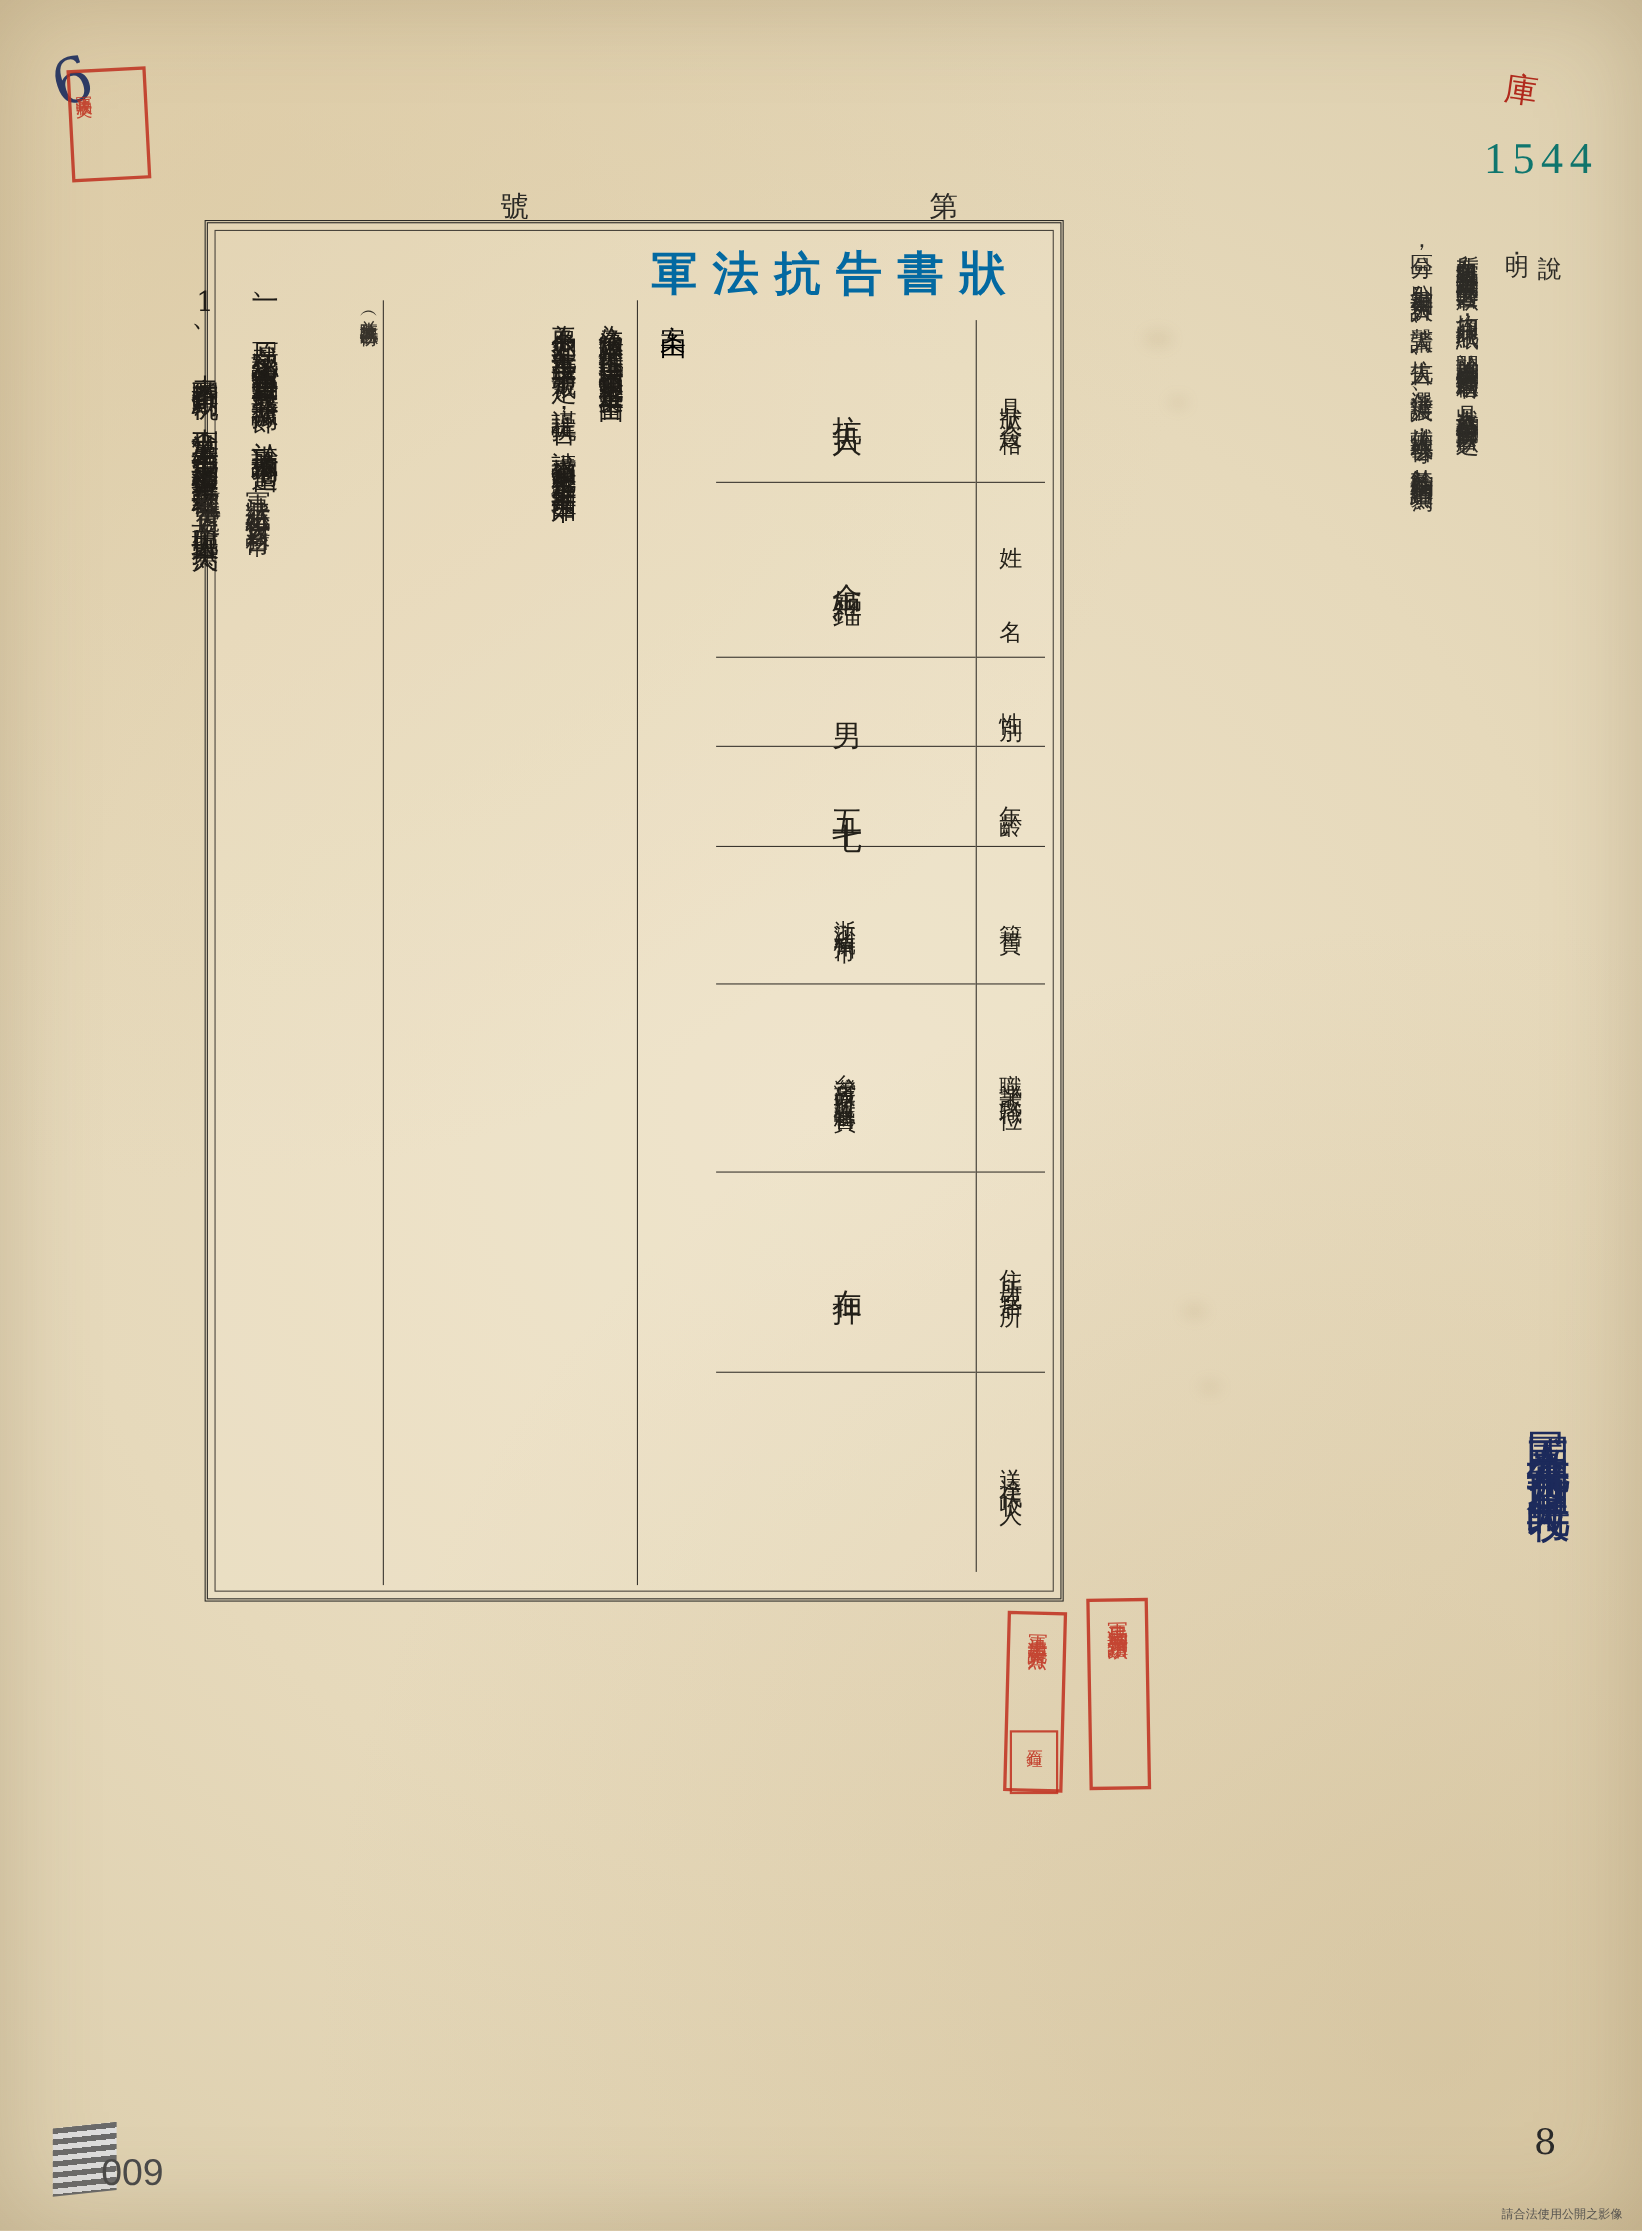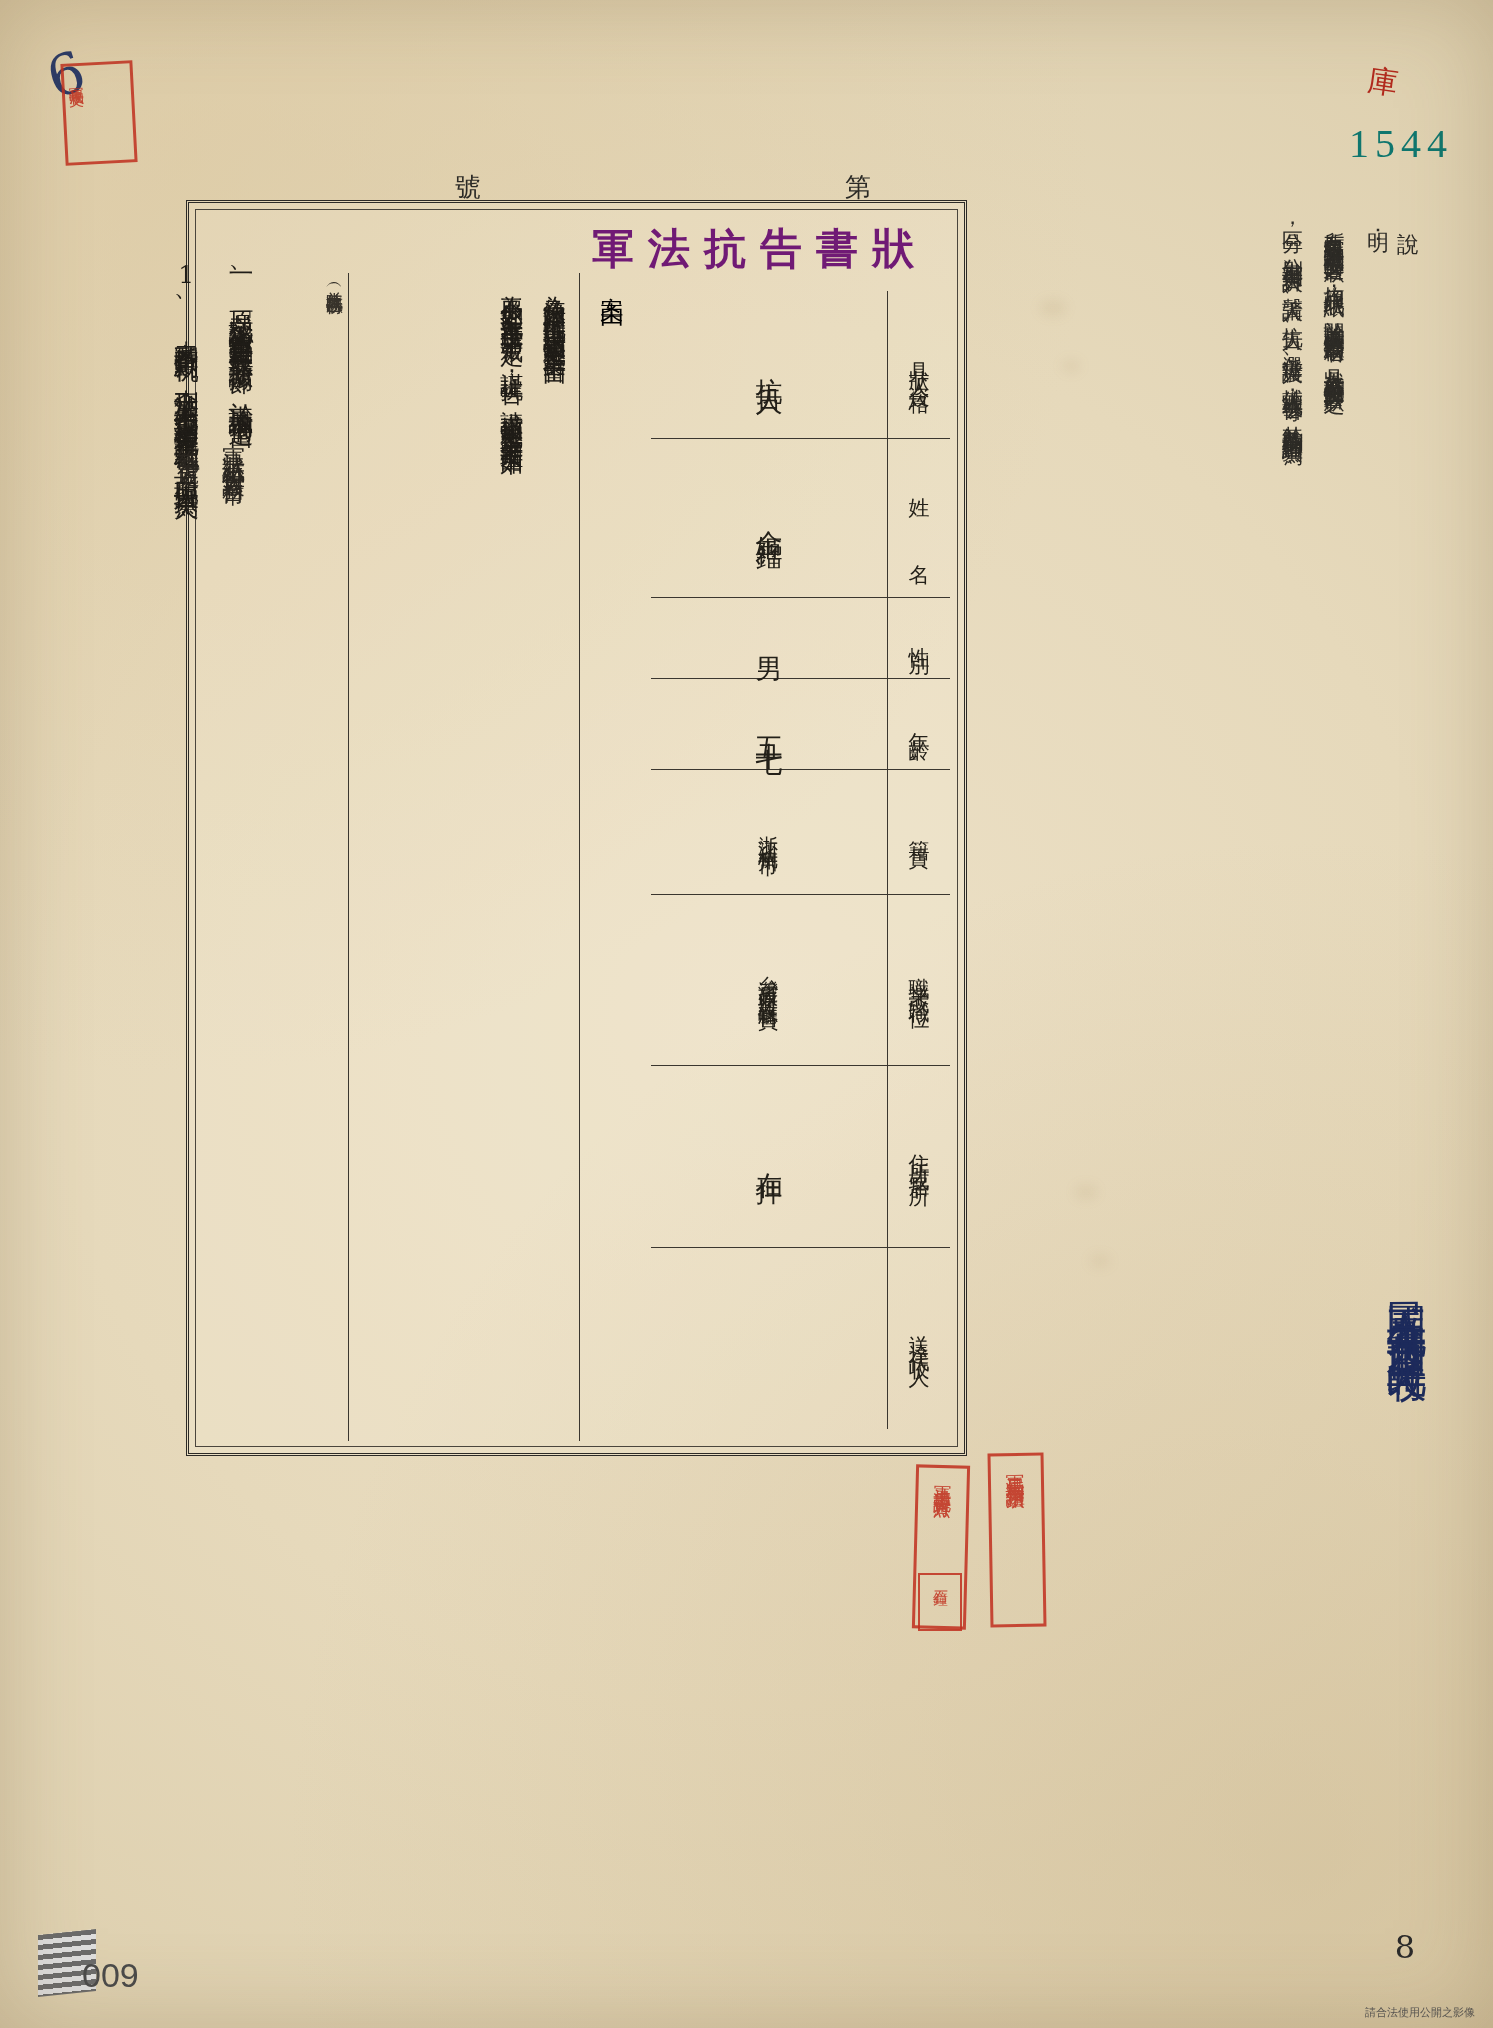--- a/index.html
+++ b/index.html
@@ -97,21 +97,21 @@
   }
   #form-inner{position:absolute;inset:6px;border:1px solid #4a453c;}
 
   
   #hdr-hao{position:absolute;left:455px;top:170px;font-size:26px;color:#2b2a26;}
   #hdr-di{position:absolute;left:845px;top:170px;font-size:26px;color:#2b2a26;}
 
   
   #form-title{
     position:absolute;right:36px;top:18px;
-    font-size:42px;letter-spacing:14px;color:#701a75;
+    font-size:42px;letter-spacing:14px;color:#0369a1;
     font-weight:bold;
   }
 
   
   #table{
     position:absolute;right:14px;top:88px;
     width:300px;height:1138px;
     display:flex;flex-direction:row-reverse;
   }
   #col-labels{
@@ -176,21 +176,21 @@
   }
   #stamp-a{left:800px;top:1250px;width:46px;height:160px;transform:rotate(-1deg);}
   #stamp-a .v{font-size:19px;letter-spacing:2px;}
   #stamp-b{left:725px;top:1262px;width:44px;height:150px;transform:rotate(1.5deg);}
   #stamp-b .v{font-size:18px;letter-spacing:2px;}
   #stamp-c{left:729px;top:1370px;width:36px;height:46px;border-width:2px;}
   #stamp-c .v{font-size:15px;letter-spacing:0px;}
 
   
   #archive-badge{
-    position:absolute;left:38px;bottom:30px;width:96px;height:66px;
+    position:absolute;left:48px;bottom:30px;width:96px;height:66px;
   }
   #archive-badge .bars{
     position:absolute;left:0;top:0;width:58px;height:62px;
     background:repeating-linear-gradient(180deg,#6b6b6b 0 5px,#dedede 5px 10px);
     transform:skewY(-6deg);
   }
   #archive-num{
     position:absolute;left:44px;top:24px;
     font-size:34px;color:#4a4a4a;font-family:"Liberation Sans",sans-serif;
   }

